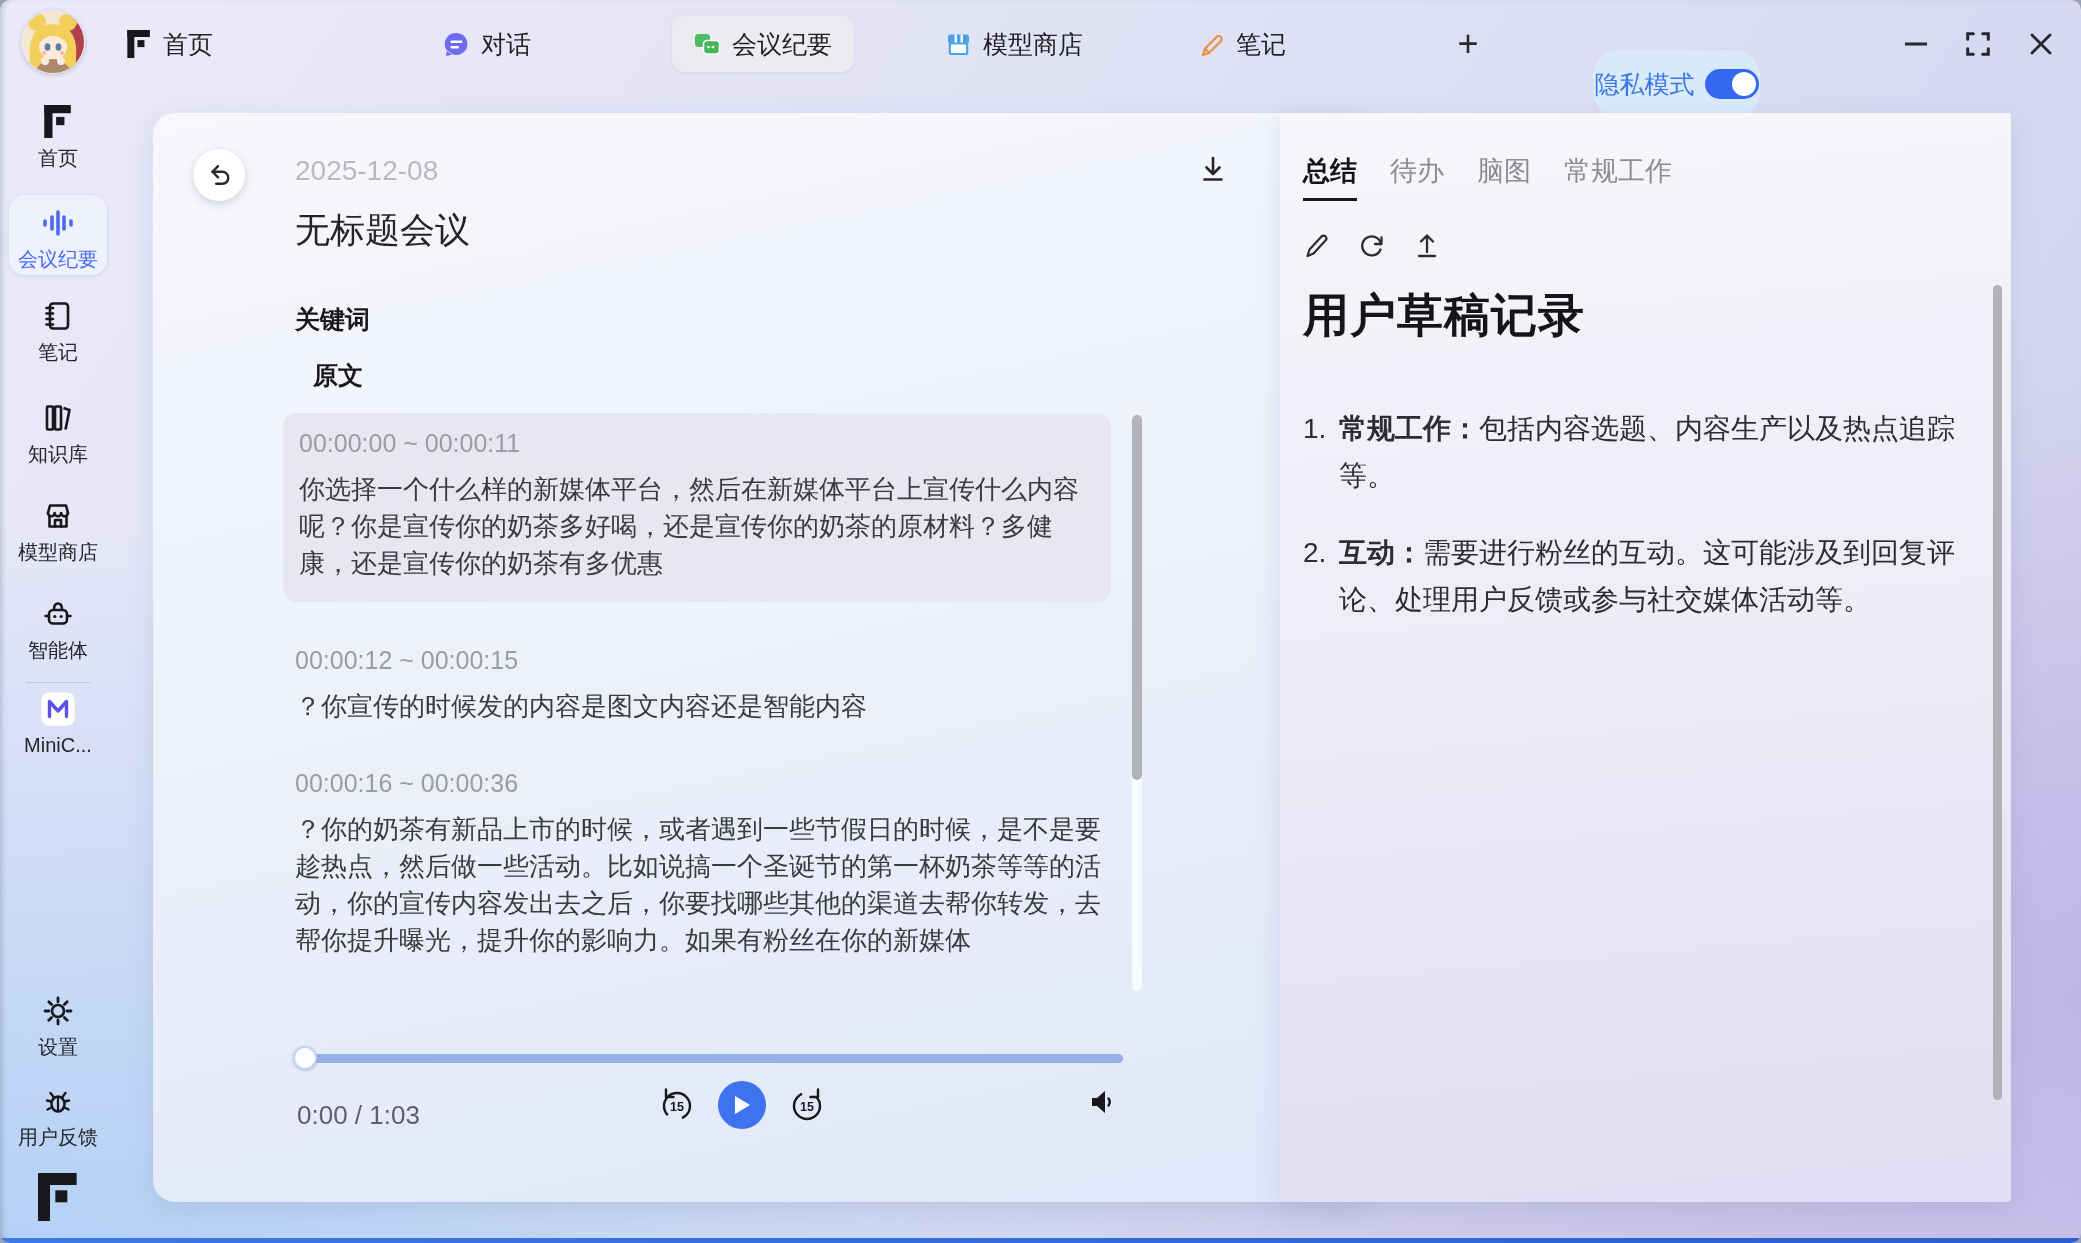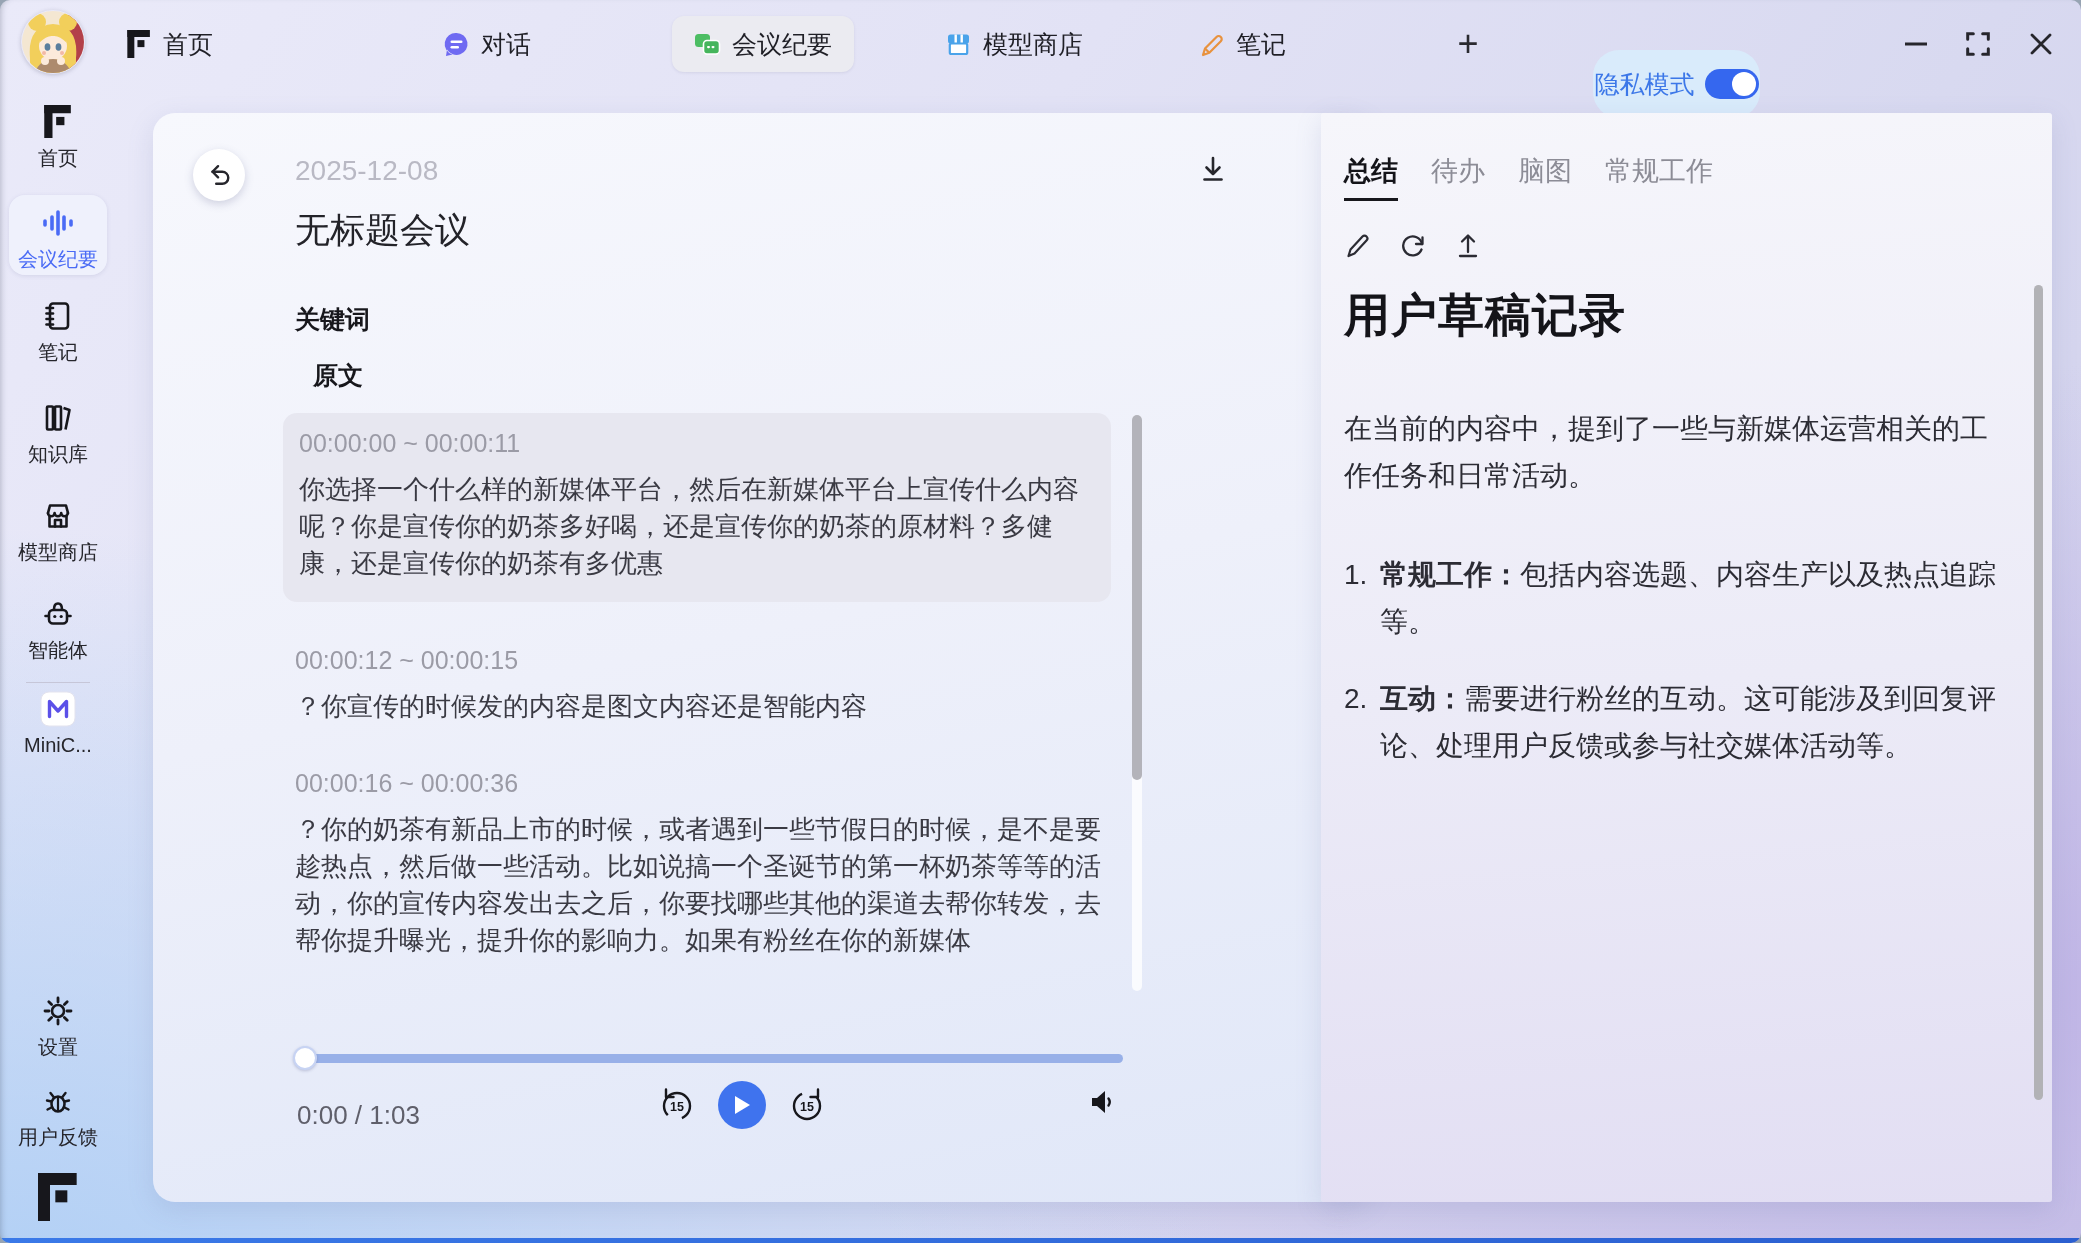--- a/index.html
+++ b/index.html
@@ -75,21 +75,21 @@
     background:#fff; border:2px solid #c7d3f3; box-shadow:0 1px 3px rgba(80,90,140,.3); }
   .p-time{ position:absolute; left:144px; top:975px; font-size:26px; color:#5f5f6a;margin-top:12px; }
   .p-controls{ position:absolute; left:505px; top:968px; display:flex; align-items:center; gap:22px; }
   .play-btn{ width:48px; height:48px; border-radius:50%; background:#3f73ee; display:flex;
     align-items:center; justify-content:center; }
   .vol-btn{ position:absolute; left:933px; top:974px; }
 
   
   .right-panel{ position:absolute; left:1280px; top:113px; width:731px; height:1089px; border-radius:3px;
     background:linear-gradient(175deg,#f6f6fb 0%,#ecebf7 52%,#e2def3 100%);
-    box-shadow:0 8px 26px rgba(110,120,170,.18);margin-left:41px; }
+    box-shadow:0 8px 26px rgba(110,120,170,.18); }
   .rtabs{ position:absolute; left:23px; top:40px; display:flex; gap:33px; font-size:27px; }
   .rtab{ color:#8c8c96; font-weight:500; position:relative; padding-bottom:12px; }
   .rtab.active{ color:#141419; font-weight:700; }
   .rtab.active::after{ content:""; position:absolute; left:0; right:0; bottom:0; height:3px; background:#17171c; }
   .rtools{ position:absolute; left:23px; top:118px; display:flex; gap:27px; align-items:center; }
   .rcontent{ position:absolute; left:23px; top:172px; width:662px; }
   .rheading{ font-size:46px; font-weight:700; color:#141419; margin-bottom:58px; letter-spacing:1px; }
   .rpara{ font-size:28px; line-height:47px; color:#2c2c34; }
   .rintro{ margin-bottom:52px; }
   .rlist{ margin-bottom:50px; }
@@ -420,21 +420,20 @@
         <path d="M23.5 6.5 V13 H17" fill="none" stroke="#2b2b33" stroke-width="2.3" stroke-linecap="round" stroke-linejoin="round"></path>
       </svg>
       <svg width="28" height="28" viewBox="0 0 28 28">
         <path d="M14 21 V5 M8 10.5 L14 4.5 L20 10.5" fill="none" stroke="#2b2b33" stroke-width="2.3" stroke-linecap="round" stroke-linejoin="round"></path>
         <line x1="6" y1="25" x2="22" y2="25" stroke="#2b2b33" stroke-width="2.3" stroke-linecap="round"></line>
       </svg>
     </div>
 
     <div class="rcontent">
       <h2 class="rheading">用户草稿记录</h2>
-      <p class="rpara rintro">在当前的内容中，提到了一些与新媒体运营相关的工作任务和日常活动。</p>
 
       <div class="rlist">
         <div class="rli">
           <span class="num">1.</span>
           <p class="rpara litext"><b>常规工作：</b><span>包括内容选题、内容生产以及热点追踪等。</span></p>
         </div>
         <div class="rli">
           <span class="num">2.</span>
           <p class="rpara litext"><b>互动：</b><span>需要进行粉丝的互动。这可能涉及到回复评论、处理用户反馈或参与社交媒体活动等。</span></p>
         </div>

